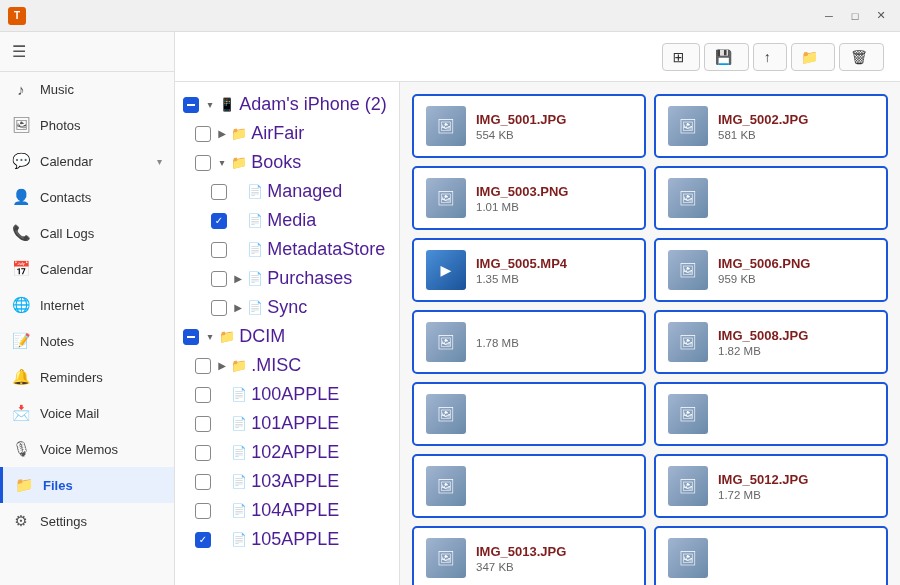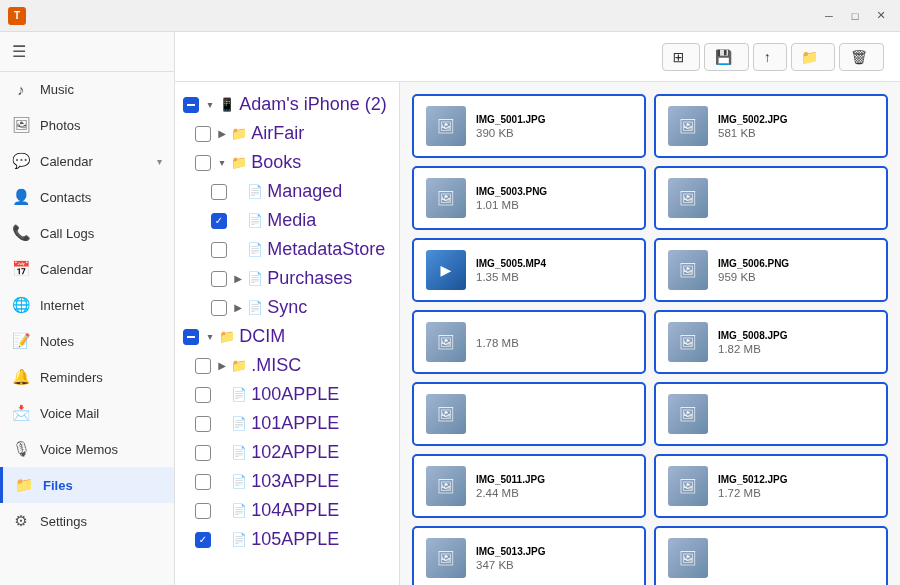--- a/index.html
+++ b/index.html
@@ -52,21 +52,21 @@
     .tree-expander { width: 14px; height: 14px; display: flex; align-items: center; justify-content: center; color: #666; font-size: 10px; margin-right: 2px; flex-shrink: 0; }
     .tree-file-icon { font-size: 13px; margin-right: 4px; color: #555; flex-shrink: 0; }
     .tree-label { font-size: 18px; color: #4c1d95; }
 
     
     .file-grid { flex: 1; overflow-y: auto; padding: 12px; display: grid; grid-template-columns: repeat(2, 1fr); gap: 8px; align-content: start; background: #f7f7f7; }
     .file-card { background: #fff; border: 2px solid #1a56db; border-radius: 5px; padding: 10px 12px; display: flex; align-items: center; gap: 10px; cursor: pointer; }
     .file-card-thumb { width: 40px; height: 40px; background: linear-gradient(135deg, #a0b4d0 0%, #6a8aaa 100%); border-radius: 3px; display: flex; align-items: center; justify-content: center; font-size: 14px; color: white; }
     .file-card-thumb.video { background: linear-gradient(135deg, #4a90d9 0%, #1a5299 100%); }
     .file-card-info { flex: 1; min-width: 0; }
-    .file-card-name { font-size: 10px; font-weight: 600; color: #000000; white-space: nowrap; overflow: hidden; text-overflow: ellipsis; }
+    .file-card-name { font-size: 13px; font-weight: 600; color: #7f1d1d; white-space: nowrap; overflow: hidden; text-overflow: ellipsis; }
     .file-card-size { font-size: 11.5px; color: #666; margin-top: 2px; }
 
     
     ::-webkit-scrollbar { width: 7px; }
     ::-webkit-scrollbar-track { background: #f1f1f1; }
     ::-webkit-scrollbar-thumb { background: #c1c1c1; border-radius: 4px; }
   </style>
 </head>
 <body>
 
@@ -271,21 +271,21 @@
     <span class="tree-file-icon">📄</span>
     <span class="tree-label">105APPLE</span>
   </div>
         </div>
 
       <div class="file-grid" id="file-grid">
           <div class="file-card">
     <div class="file-card-thumb">🖼</div>
     <div class="file-card-info">
       <div class="file-card-name">IMG_5001.JPG</div>
-      <div class="file-card-size">390 KB</div>
+      <div class="file-card-size">554 KB</div>
     </div>
   </div>
           <div class="file-card">
     <div class="file-card-thumb">🖼</div>
     <div class="file-card-info">
       <div class="file-card-name">IMG_5002.JPG</div>
       <div class="file-card-size">581 KB</div>
     </div>
   </div>
           <div class="file-card">
@@ -326,24 +326,20 @@
     </div>
   </div>
           <div class="file-card">
     <div class="file-card-thumb">🖼</div>
   </div>
           <div class="file-card">
     <div class="file-card-thumb">🖼</div>
   </div>
           <div class="file-card">
     <div class="file-card-thumb">🖼</div>
-    <div class="file-card-info">
-      <div class="file-card-name">IMG_5011.JPG</div>
-      <div class="file-card-size">2.44 MB</div>
-    </div>
   </div>
           <div class="file-card">
     <div class="file-card-thumb">🖼</div>
     <div class="file-card-info">
       <div class="file-card-name">IMG_5012.JPG</div>
       <div class="file-card-size">1.72 MB</div>
     </div>
   </div>
           <div class="file-card">
     <div class="file-card-thumb">🖼</div>

